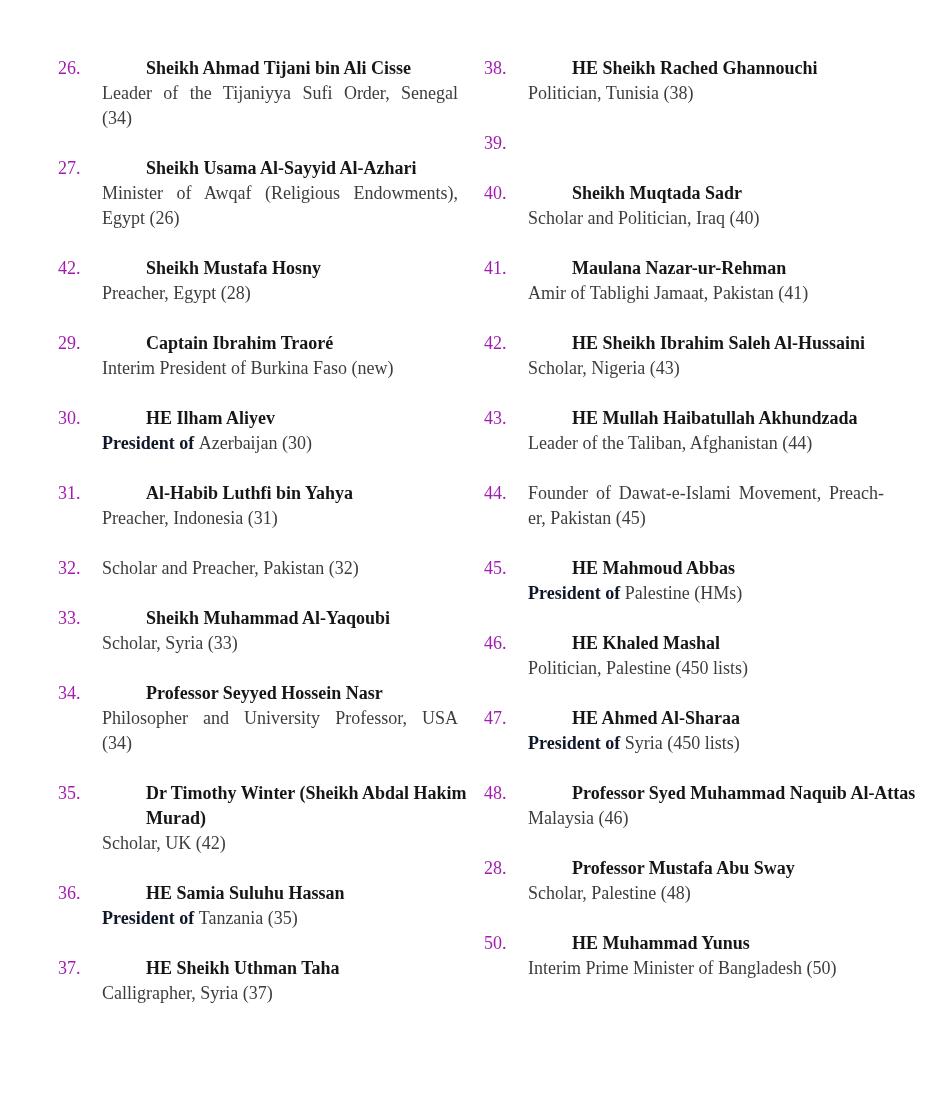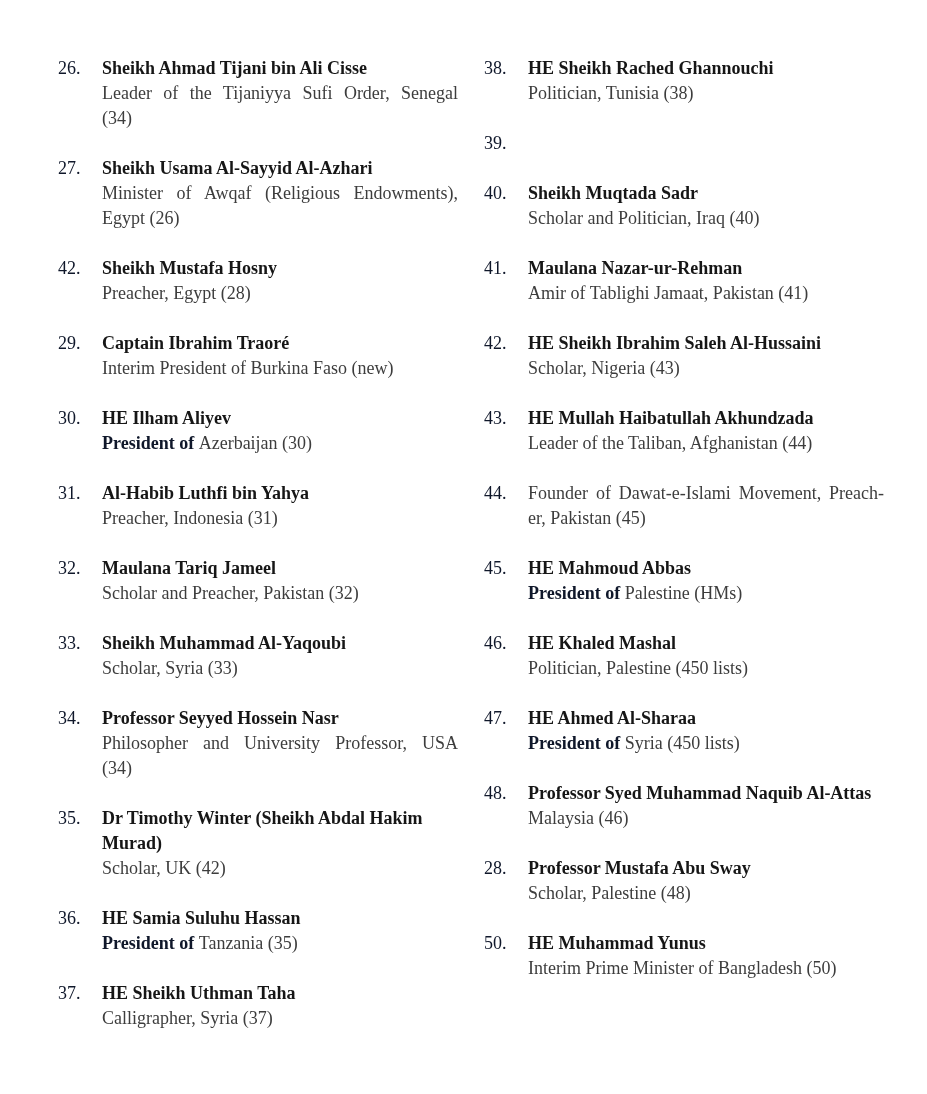--- a/index.html
+++ b/index.html
@@ -28,21 +28,21 @@
   .col-0 { left: 58px; }
   .col-1 { left: 484px; }
   .item {
     display: flex;
     margin-bottom: 25px;
   }
   .num {
     flex: none;
     width: 44px;
     line-height: 25px;
-    color: #0f172a;
+    color: #a21caf;
   }
   .body-col {
     width: 356px;
   }
   .line {
     height: 25px;
     line-height: 25px;
     white-space: nowrap;
     overflow: visible;
   }
@@ -53,20 +53,21 @@
   }
   .line.j::after {
     content: "";
     display: inline-block;
     width: 100%;
     height: 0;
   }
   .name-line {
     font-weight: 700;
     color: #161616;
+    margin-left: 44px;
   }
   .desc-line {
     color: #3d3d3d;
   }
   .seg-b {
     font-weight: 700;
     color: #0f172a;
   }
   .seg-i {
   }
@@ -116,21 +117,20 @@
       <div class="item">
         <div class="num">31.</div>
         <div class="body-col">
           <div class="line name-line">Al-Habib Luthfi bin Yahya</div>
           <div class="line desc-line"><span class="">Preacher, Indonesia (31)</span></div>
         </div>
       </div>
       <div class="item">
         <div class="num">32.</div>
         <div class="body-col">
-          <div class="line name-line">Maulana Tariq Jameel</div>
           <div class="line desc-line"><span class="">Scholar and Preacher, Pakistan (32)</span></div>
         </div>
       </div>
       <div class="item">
         <div class="num">33.</div>
         <div class="body-col">
           <div class="line name-line">Sheikh Muhammad Al-Yaqoubi</div>
           <div class="line desc-line"><span class="">Scholar, Syria (33)</span></div>
         </div>
       </div>

